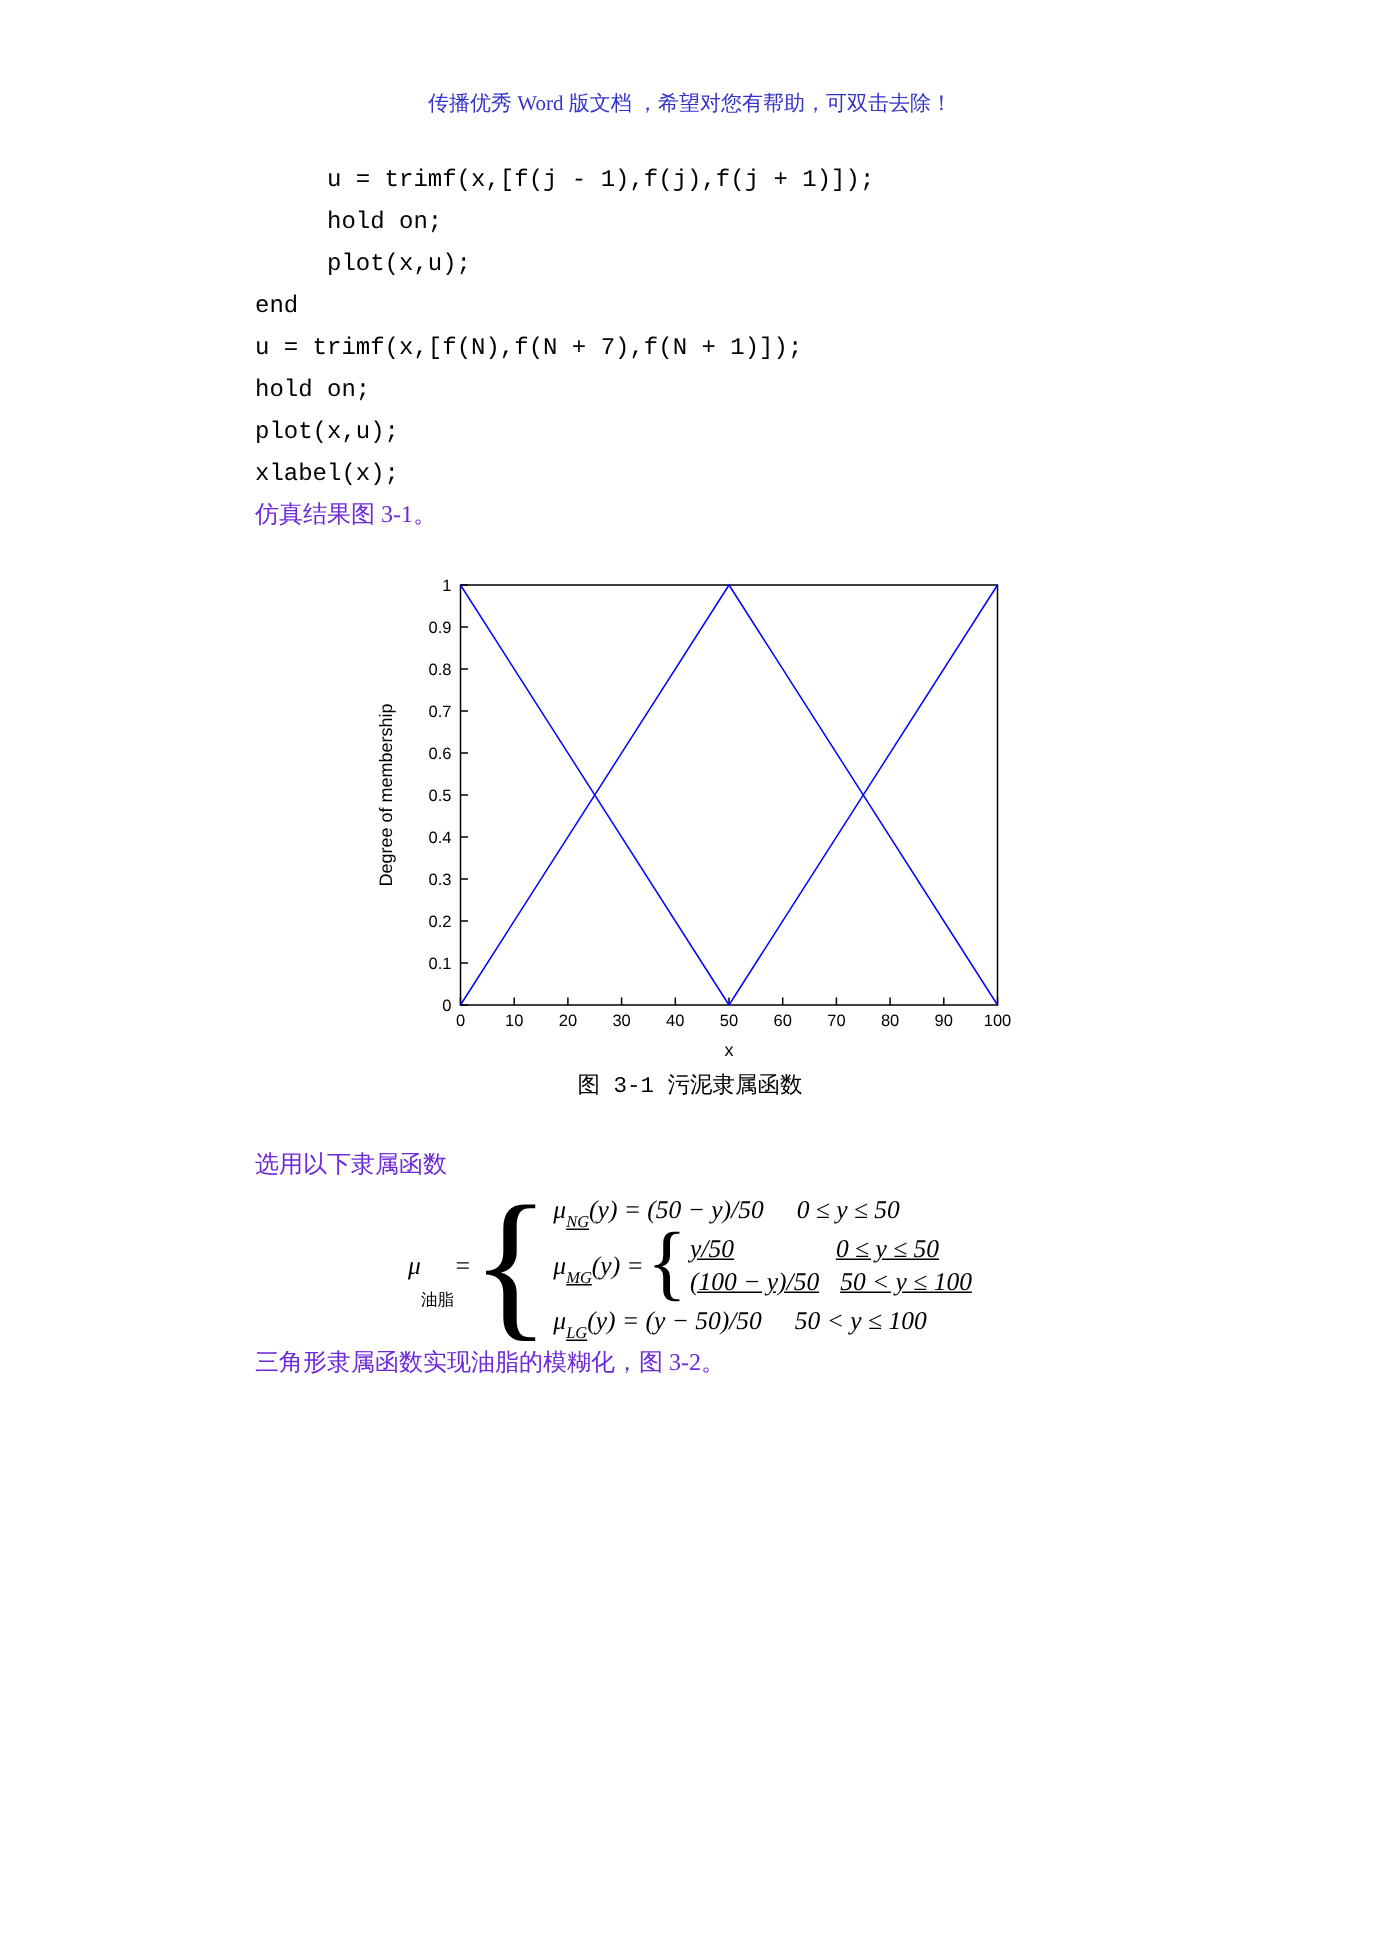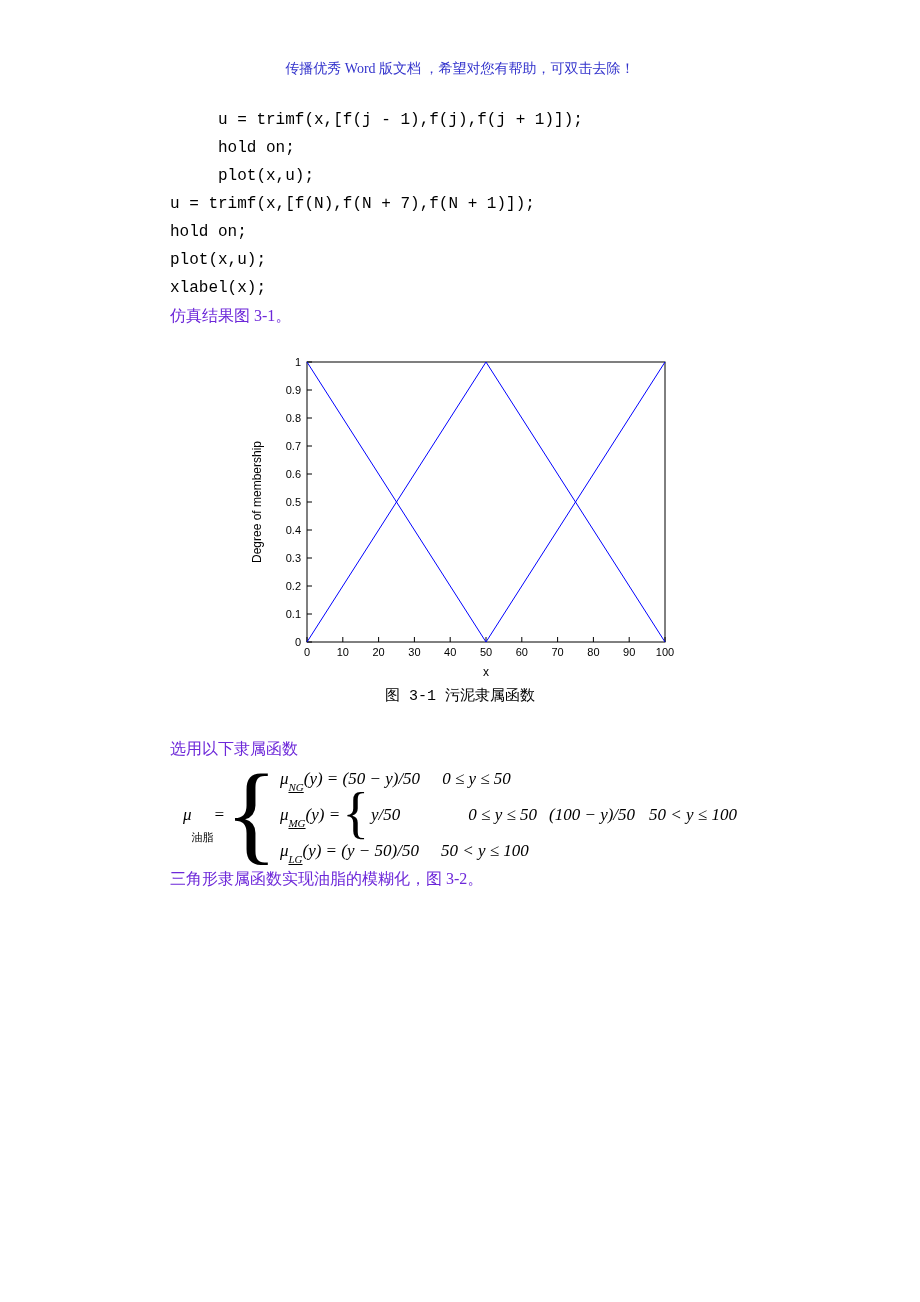--- a/index.html
+++ b/index.html
@@ -101,34 +101,35 @@
   .brace-inner {
     font-size: 56px;
     line-height: 40px;
     position: relative;
     top: -2px;
     margin: 0 2px;
   }
   .rows { display: flex; flex-direction: column; gap: 6px; }
   .row { display: flex; align-items: center; white-space: nowrap; }
   .cond { margin-left: 22px; white-space: nowrap; }
-  .inner-rows { display:flex; flex-direction:row; gap:12px;}
+  .inner-rows { display:flex; flex-direction:column; gap:2px;text-decoration:underline;}
   svg { display: block; }
 </style>
 </head>
 <body>
 
 <div class="page">
 
   <div class="header-note">传播优秀 Word 版文档 ，希望对您有帮助，可双击去除！</div>
 
   <div class="content">
     <div class="code indent1">u = trimf(x,[f(j - 1),f(j),f(j + 1)]);</div>
     <div class="code indent1">hold on;</div>
     <div class="code indent1">plot(x,u);</div>
+    <div class="code">end</div>
     <div class="code">u = trimf(x,[f(N),f(N + 7),f(N + 1)]);</div>
     <div class="code">hold on;</div>
     <div class="code">plot(x,u);</div>
     <div class="code">xlabel(x);</div>
     <div class="text-line">仿真结果图 3-1。</div>
   </div>
 
   <div class="chart-wrap">
     <svg id="chart-svg" width="430" height="330">
         <rect x="62" y="10" width="358" height="280" fill="none" stroke="#000" stroke-width="1"></rect>

